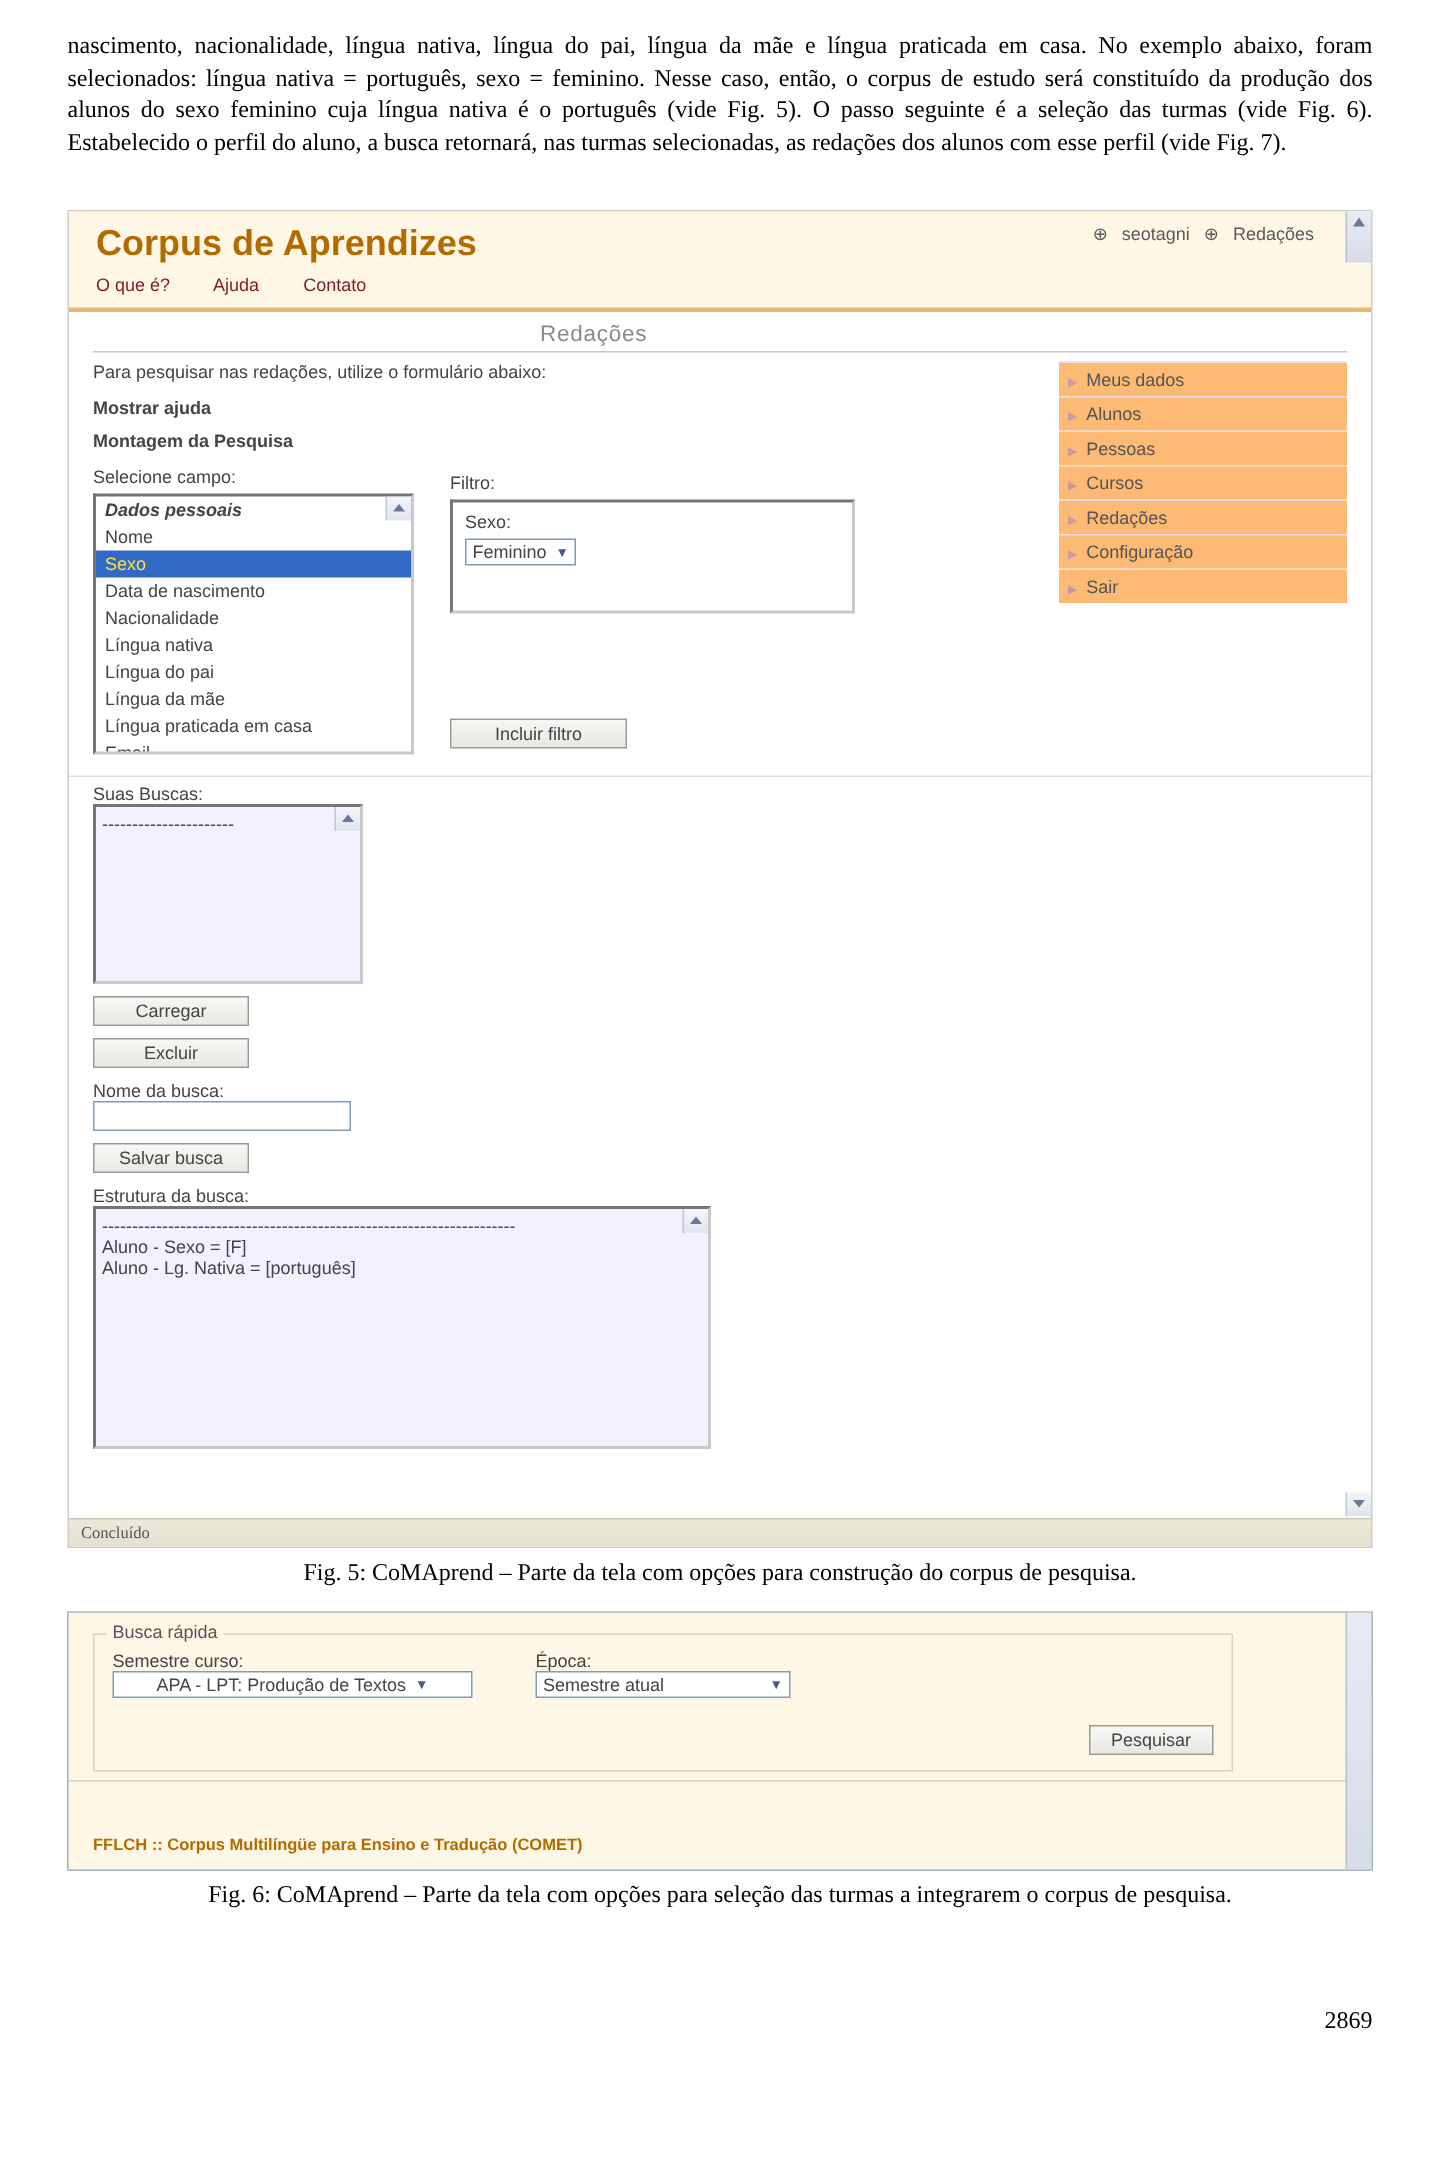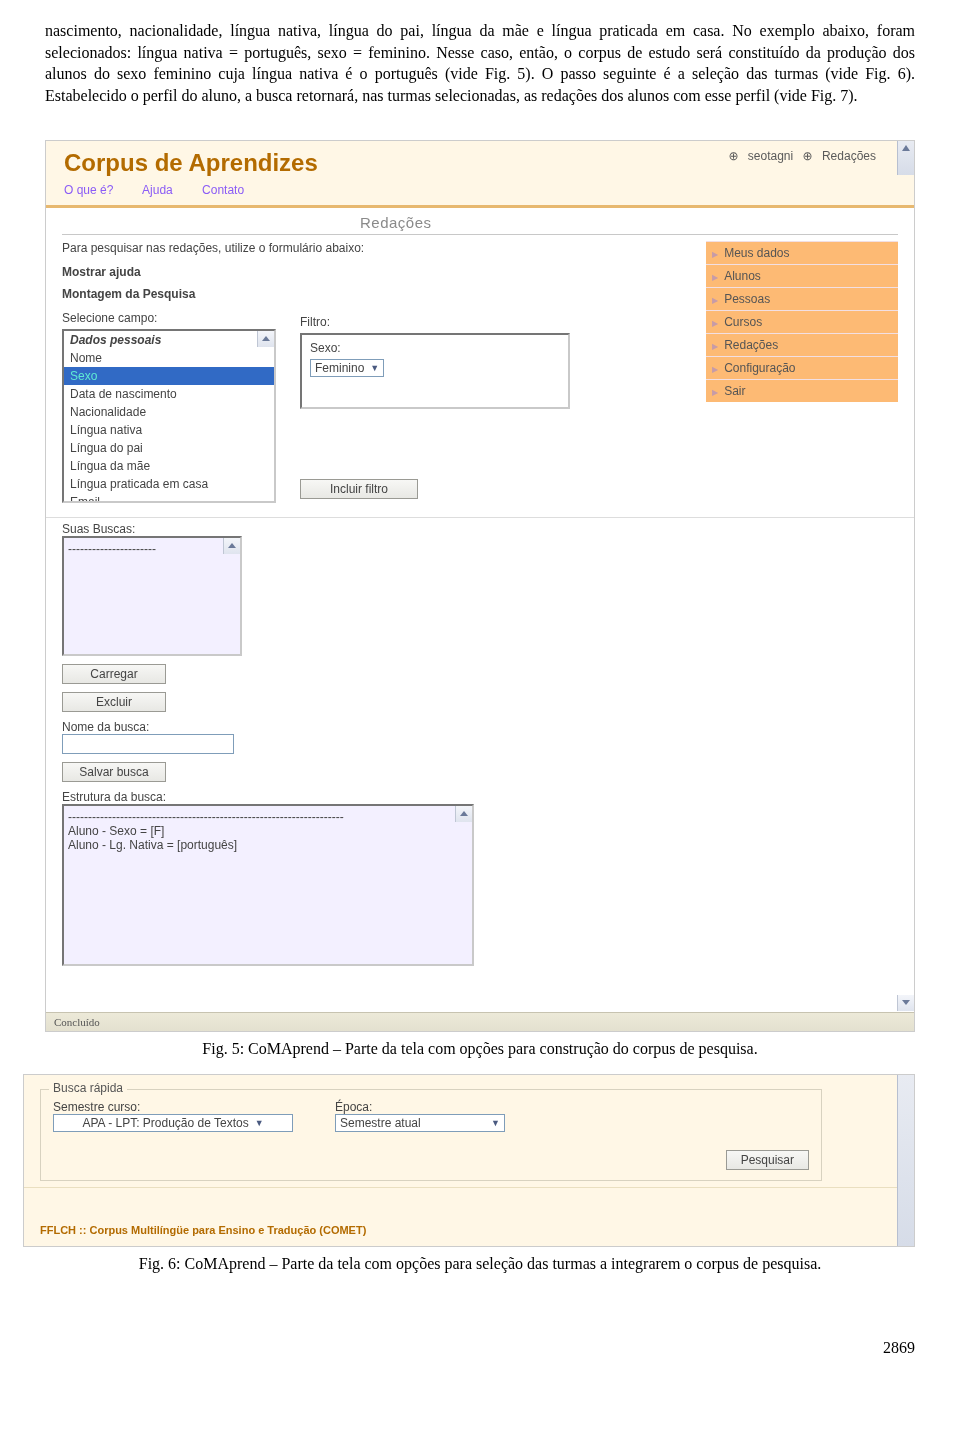--- a/index.html
+++ b/index.html
@@ -8,59 +8,59 @@
 .caption{text-align:center;font-size:16px;margin:8px 0 16px 0}
 .pagenum{text-align:right;font-size:16px;margin-top:30px}
 .shot1{border:1px solid #ccc;margin:4px 45px 6px 45px;background:#fff;position:relative}
 .sb-top{position:absolute;right:0;top:0;width:16px;height:34px;background:linear-gradient(#e8ebf2,#d6dce8);border-left:1px solid #b7bfd0}
 .sb-top::before{content:'';position:absolute;top:4px;left:4px;border-left:4px solid transparent;border-right:4px solid transparent;border-bottom:6px solid #6b7a99}
 .sh1-head{background:#fff7e6;padding:8px 18px 0 18px;border-bottom:3px solid #e7b86f}
 .sh1-headrow{display:flex;justify-content:space-between;align-items:flex-start}
 .logo{font-family:Arial,sans-serif;font-weight:bold;font-size:24px;color:#b36b00}
 .toplinks{font-family:Tahoma,Arial,sans-serif;font-size:12px;color:#5a5a5a;margin-right:20px}
 .toplinks span{margin-left:6px}
-.navtabs{font-family:Tahoma,Arial,sans-serif;font-size:12px;color:#8b5cf6;margin-top:6px;padding-bottom:8px}
+.navtabs{font-family:Tahoma,Arial,sans-serif;font-size:12px;color:#7f1d1d;margin-top:6px;padding-bottom:8px}
 .navtabs span{margin-right:26px}
 .sh1-body{background:#fff;padding:0 16px 8px 16px;font-family:Tahoma,Arial,sans-serif;font-size:12px;color:#444}
 .subhead{color:#8a8a8a;border-bottom:1px solid #c8c8c8;padding:6px 0 3px 298px;font-size:15px;letter-spacing:0.5px}
 .cols{display:flex;gap:24px;margin-top:6px}
 .leftcol{flex:1}
 .rightcol{width:192px}
 .rnav .rit{background:#fdba74;border-top:1px solid #f2dfe3;padding:4px 6px;color:#555;font-size:12px}
 .rnav .rit::before{content:'▶';color:#c69ba8;font-size:8px;margin-right:6px}
 .intro{margin-bottom:10px}
 .showhelp{font-weight:bold;margin-bottom:8px}
 .mp{font-weight:bold;margin-bottom:10px}
 .fieldrow{display:flex;gap:24px;align-items:center}
 .lbl{margin-bottom:4px}
 .listbox{width:210px;height:170px;border:2px inset #c9c9c9;background:#fff;font-size:12px;overflow:hidden;position:relative}
 .listbox .sbt{position:absolute;right:0;top:0;width:16px;height:16px;background:linear-gradient(#f3f5fa,#dfe4ee);border-left:1px solid #bfc6d4}
 .listbox .sbt::before{content:'';position:absolute;top:5px;left:4px;border-left:4px solid transparent;border-right:4px solid transparent;border-bottom:5px solid #6b7a99}
 .listbox .i{padding:2px 6px}
 .listbox .hdr{font-weight:bold;font-style:italic}
-.listbox .sel{background:#316ac5;color:#5eead4}
+.listbox .sel{background:#316ac5;color:#fde047}
 .filterbox{width:270px}
 .fbrow{margin-bottom:4px}
 .selctl{border:1px solid #7f9db9;background:#fff;padding:1px 4px;font-size:12px;display:inline-flex;align-items:center}
 .selctl .arr{margin-left:6px;color:#4a5a80;font-size:9px}
 .btn{display:inline-block;background:linear-gradient(#f7f7f5,#e8e8e4);border:1px solid #9a9a94;padding:2px 8px;font-size:12px;color:#444;text-align:center;min-width:100px}
 .incbtn{margin-top:70px}
 .divider{border-top:1px solid #ddd;margin:6px 0 0 0}
 .sh1-lower{background:#fff;padding:4px 16px 6px 16px;font-family:Tahoma,Arial,sans-serif;font-size:12px;color:#444;position:relative}
 .txta{border:2px inset #c9c9c9;background:#f3f0ff;width:400px;height:150px;padding:4px;font-family:Tahoma,Arial,sans-serif;font-size:12px;position:relative}
 .txta.sm{height:108px;width:168px}
 .txta .sbt{position:absolute;right:0;top:0;width:16px;height:16px;background:linear-gradient(#f3f5fa,#dfe4ee);border-left:1px solid #bfc6d4}
 .txta .sbt::before{content:'';position:absolute;top:5px;left:4px;border-left:4px solid transparent;border-right:4px solid transparent;border-bottom:5px solid #6b7a99}
 .smallinput{border:1px solid #7f9db9;background:#fff;width:170px;height:18px}
 .vgap{height:8px}
 .status{background:linear-gradient(#ece9d8,#e3e0cf);border-top:1px solid #c7c3b0;padding:3px 8px;font-size:11px;color:#555}
 .sb-bot{position:absolute;right:0;bottom:20px;width:16px;height:16px;background:linear-gradient(#f3f5fa,#dfe4ee);border-left:1px solid #bfc6d4}
 .sb-bot::before{content:'';position:absolute;top:5px;left:4px;border-left:4px solid transparent;border-right:4px solid transparent;border-top:5px solid #6b7a99}
 
-.shot2{border:1px solid #ccc;margin:4px 45px 6px 23px;background:#0c4a6e;position:relative;font-family:Tahoma,Arial,sans-serif;font-size:12px;color:#444}
+.shot2{border:1px solid #ccc;margin:4px 45px 6px 45px;background:#0c4a6e;position:relative;font-family:Tahoma,Arial,sans-serif;font-size:12px;color:#444}
 .s2body{background:#fff7e6;padding:10px 16px 6px 16px}
 .fieldset{border:1px solid #d8d2c0;padding:10px 12px 10px 12px;position:relative;margin-top:4px;margin-right:76px}
 .legend{position:absolute;top:-9px;left:8px;background:#fff7e6;padding:0 4px;color:#555}
 .pesqrow{display:flex;gap:42px}
 .pesqbtn{text-align:right;margin-top:18px}
 .btn2{display:inline-block;background:linear-gradient(#f7f7f5,#e8e8e4);border:1px solid #9a9a94;padding:2px 14px;font-size:12px;color:#444}
 .s2sep{height:30px;background:#fff7e6;border-top:1px solid #eadfc0}
 .fflch{background:#fff7e6;font-family:Verdana,Arial,sans-serif;font-size:11px;font-weight:bold;color:#b36b00;padding:6px 16px 10px 16px}
 .sb2{position:absolute;right:0;top:0;width:16px;bottom:0;background:linear-gradient(#e8ebf2,#d6dce8);border-left:1px solid #b7bfd0}
 </style>

